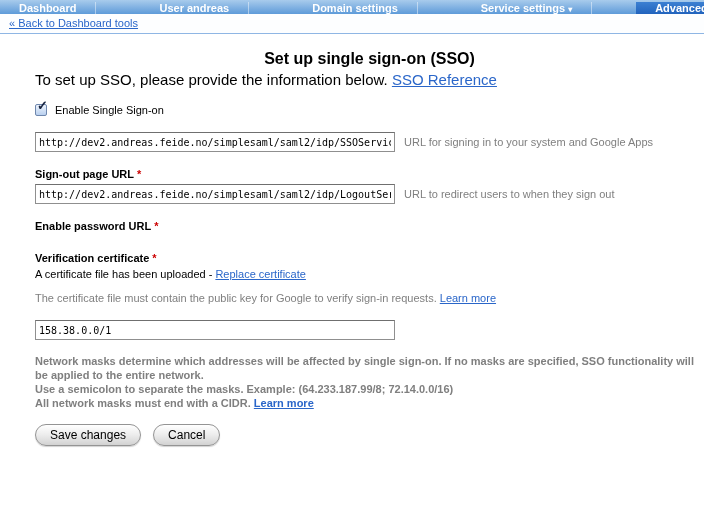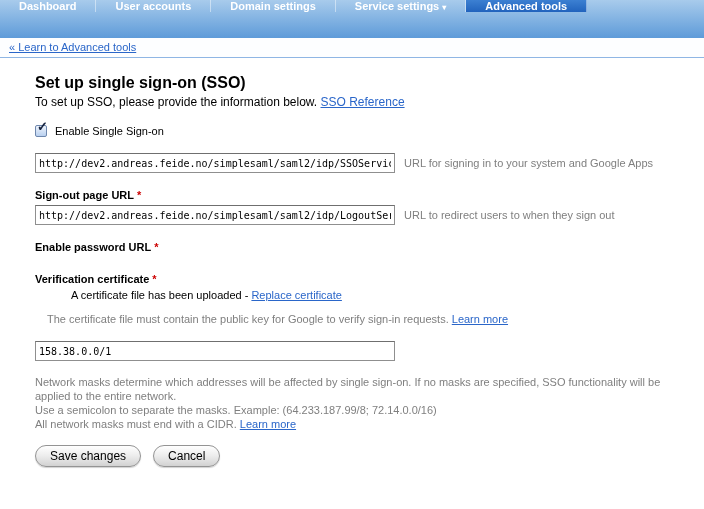--- a/index.html
+++ b/index.html
@@ -6,41 +6,41 @@
   html,body { margin:0; padding:0; }
   body {
     width:704px; height:509px; background:#fff;
     font-family:"Liberation Sans", sans-serif; font-size:11px; color:#000;
     overflow:hidden;
   }
   a { color:#2a66c9; text-decoration:underline; cursor:pointer; }
 
   
   .tabbar {
-    display:flex; height:38px; align-items:flex-start;
+    display:flex; height:14px; align-items:flex-end;
     background:linear-gradient(#a8cbec, #5e9bd9);
-    font-weight:bold; color:#fff; font-size:11px;
+    font-weight:bold; color:#fff; font-size:11px;gap:44px;
   }
   .tab {
     display:flex; align-items:center; padding:0 19px;
     border-right:1px solid rgba(255,255,255,0.45); cursor:pointer;
     white-space:nowrap;
   }
   .tab.active { background:linear-gradient(#3c80d2, #2163bd); }
   .tab .arrow { margin-left:3px; font-size:8px; position:relative; top:1px; }
 
   
   .backrow {
     background:#fdfeff; padding:3px 0 4px 9px;
     border-bottom:1px solid #8fb6e4;
   }
 
   .content { padding-left:35px; }
-  h1 { font-size:16px; font-weight:bold; margin:16px 0 3px; }
-  .subtitle { font-size:12px; }
+  h1 { font-size:16px; font-weight:bold; margin:16px 0 3px;text-align:center; }
+  .subtitle { font-size:15px; }
 
   .checkbox-row { margin-top:16px; display:flex; align-items:center; gap:8px; }
   .checkbox {
     width:12px; height:12px; display:inline-block; position:relative;
     border:1px solid #6e87ad; border-radius:2px;
     background:linear-gradient(#eef4fd,#b9d0ef); cursor:pointer;
   }
   .check {
     position:absolute; top:-7px; left:1px; font-size:13px; font-weight:bold;
     color:#16233f;
@@ -51,51 +51,51 @@
   .label { font-weight:bold; margin-bottom:4px; }
   .req { color:#c00; margin-left:3px; font-weight:bold; }
   .inputrow { display:flex; align-items:center; gap:9px; }
   .text-input {
     width:360px; height:20px; border:1px solid #8f8f8f; border-top-color:#6f6f6f;
     padding:2px 3px; background:#fff;
     font-family:"DejaVu Sans Mono", monospace; font-size:10px; color:#000;
   }
   .hint { color:#7f7f7f;text-align:center; }
 
-  .cert-line { margin-top:2px;margin-left:36px; }
-  .note { margin-top:12px; color:#7f7f7f;margin-left:12px; }
+  .cert-line { margin-top:2px; }
+  .note { margin-top:12px; color:#7f7f7f; }
 
-  .nm-desc { margin-top:14px; color:#7f7f7f; width:660px; line-height:14px; }
+  .nm-desc { margin-top:14px; color:#7f7f7f; width:660px; line-height:14px;font-weight:bold; }
 
   .actions { margin-top:14px; display:flex; gap:12px; }
   .aqua {
     font-family:"Liberation Sans", sans-serif; font-size:12px; color:#000;
     padding:3px 14px; border:1px solid #949494; border-radius:11px;
     background:linear-gradient(#ffffff, #ececec 50%, #d2d2d2);
     box-shadow:0 1px 1px rgba(0,0,0,0.18); cursor:pointer;
   }
 </style>
 </head>
 <body>
 
 <div class="page">
 
   <div class="tabbar">
     <div class="tab">Dashboard</div>
-    <div class="tab">User accounts</div>
+    <div class="tab">User andreas</div>
     <div class="tab">Domain settings</div>
     <div class="tab">
       <span>Service settings</span>
       <span class="arrow">▾</span>
     </div>
     <div class="tab active">Advanced tools</div>
   </div>
 
   <div class="backrow">
-    <a href="#" class="backlink">« Learn to Advanced tools</a>
+    <a href="#" class="backlink">« Back to Dashboard tools</a>
   </div>
 
   <div class="content">
 
     <h1>Set up single sign-on (SSO)</h1>
     <div class="subtitle">
       <span>To set up SSO, please provide the information below.</span>
       <a href="#">SSO Reference</a>
     </div>
 

